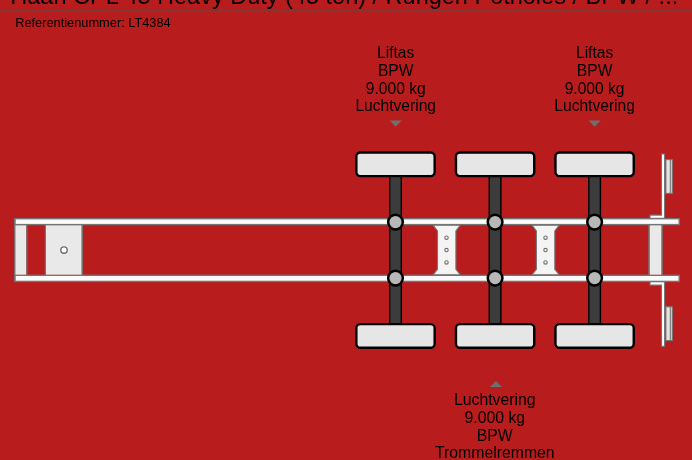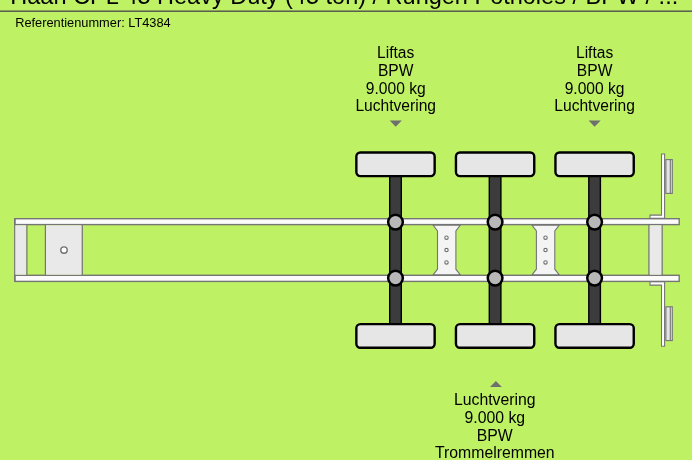--- a/index.html
+++ b/index.html
@@ -1,16 +1,16 @@
 <!DOCTYPE html>
 <html><head>
 <meta charset="utf-8">
 <style>
 html,body{margin:0;padding:0;background:#fff;}
-#page{position:relative;width:692px;height:460px;overflow:hidden;background:#bef264;}
+#page{position:relative;width:692px;height:460px;overflow:hidden;background:#b91c1c;}
 svg{display:block;}
 text{font-family:"Liberation Sans",sans-serif;fill:#000;}
 </style>
 </head>
 <body>
 <div id="page">
 <svg width="692" height="460" viewBox="0 0 692 460">
 
   <text x="10.3" y="4.2" font-size="23.5">Haan CPL 45 Heavy Duty (45 ton) / Rungen Potholes / BPW / ...</text>
   <rect x="0" y="10.5" width="692" height="1.4" fill="#4f4f4f"></rect>

